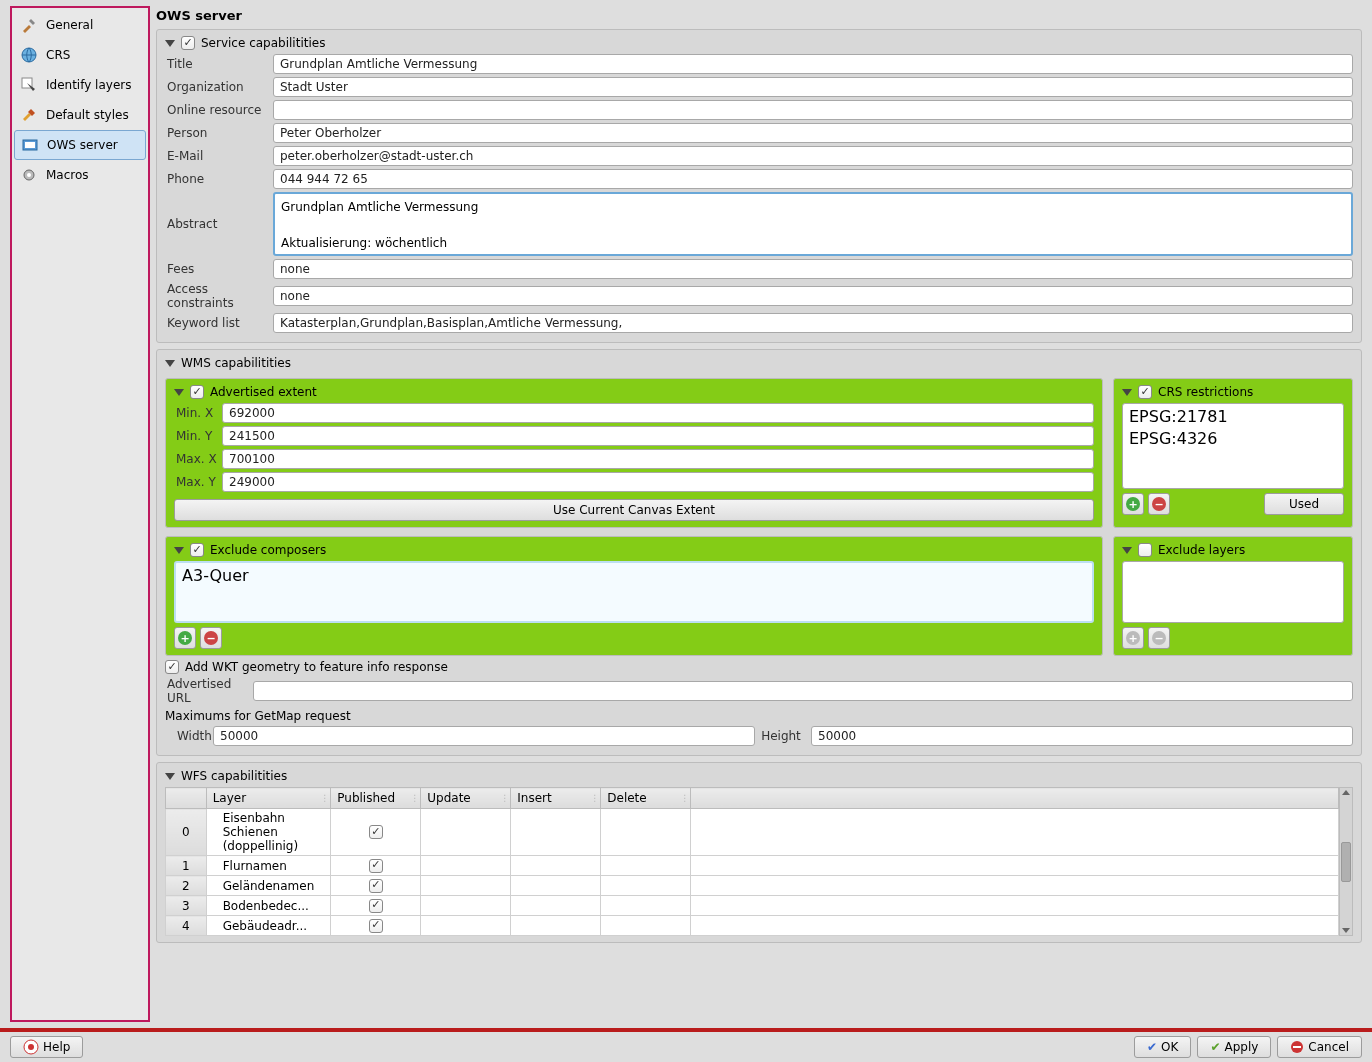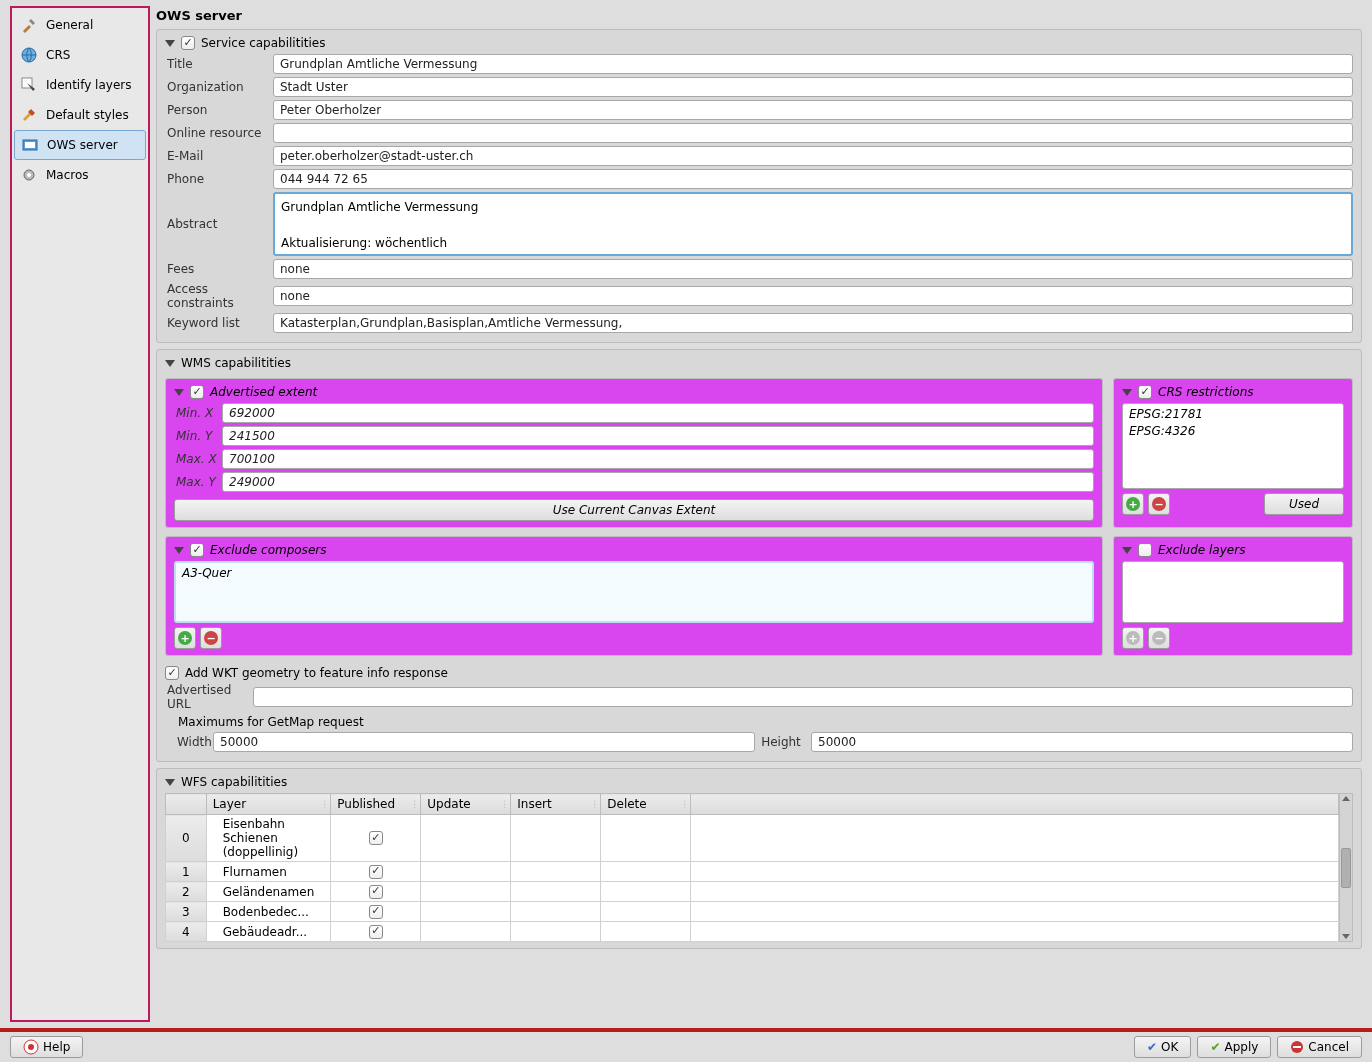--- a/index.html
+++ b/index.html
@@ -24,26 +24,26 @@
 .panel-header { display: flex; align-items: center; gap: 6px; margin-bottom: 4px; }
 .disclosure { width: 0; height: 0; border-left: 5px solid transparent; border-right: 5px solid transparent; border-top: 7px solid #444; cursor: pointer; }
 .check { width: 14px; height: 14px; border: 1px solid #888; border-radius: 3px; background: linear-gradient(#fff,#eee); display: flex; align-items: center; justify-content: center; cursor: pointer; }
 .check.checked::after { content: "✓"; font-size: 11px; color: #333; position: relative; top: -1px; }
 
 .form-row { display: flex; align-items: center; margin: 3px 0; }
 .form-row label { width: 108px; color: #333; padding-left: 2px; }
 .form-row .input, .input { flex: 1; height: 20px; background: #fff; border: 1px solid #a8a8a8; border-radius: 3px; padding: 0 6px; display: flex; align-items: center; color: #222; }
 .textarea { flex: 1; height: 64px; background: #fff; border: 2px solid #6aa8d8; border-radius: 3px; padding: 4px 6px; overflow: hidden; position: relative; font-size: 12px; line-height: 1.5; white-space: pre-wrap; }
 
-.subpanel { background: #d946ef; border: 1px solid #bcbcbc; border-radius: 3px; padding: 6px 8px; margin: 4px 0; font-style: italic; }
+.subpanel { background: #84cc16; border: 1px solid #bcbcbc; border-radius: 3px; padding: 6px 8px; margin: 4px 0; }
 .two-col { display: flex; gap: 10px; }
 .two-col > .subpanel:first-child { flex: 1; }
 .two-col > .subpanel:last-child { width: 240px; }
 
-.list-box { background: #fff; border: 1px solid #a8a8a8; border-radius: 3px; min-height: 62px; padding: 2px 6px; font-size: 12px; line-height: 1.4; }
+.list-box { background: #fff; border: 1px solid #a8a8a8; border-radius: 3px; min-height: 62px; padding: 2px 6px; font-size: 16px; line-height: 1.4; }
 .list-box.selected-box { border: 2px solid #bcdff1; background: #f4fbff; }
 
 .btn { height: 22px; padding: 0 12px; background: linear-gradient(#f4f4f4,#dedede); border: 1px solid #9c9c9c; border-radius: 3px; display: inline-flex; align-items: center; justify-content: center; cursor: pointer; gap: 4px; }
 .btn.small { padding: 0; width: 22px; }
 .btn-row { display: flex; gap: 4px; margin-top: 4px; align-items: center; }
 .btn-row .spacer { flex: 1; }
 .wide-btn { width: 100%; justify-content: center; margin-top: 4px; }
 
 .plus-circle { width: 14px; height: 14px; border-radius: 50%; background: #4a4; display: flex; align-items: center; justify-content: center; color: #fff; font-weight: bold; font-size: 11px; line-height: 1; }
 .minus-circle { width: 14px; height: 14px; border-radius: 50%; background: #c44; display: flex; align-items: center; justify-content: center; color: #fff; font-weight: bold; font-size: 11px; line-height: 1; }
@@ -137,26 +137,26 @@
         </div>
         <div class="form-row">
             <label>Title</label>
             <div class="input">Grundplan Amtliche Vermessung</div>
           </div>
         <div class="form-row">
             <label>Organization</label>
             <div class="input">Stadt Uster</div>
           </div>
         <div class="form-row">
+            <label>Online resource</label>
+            <div class="input"></div>
+          </div>
+        <div class="form-row">
             <label>Person</label>
             <div class="input">Peter Oberholzer</div>
-          </div>
-        <div class="form-row">
-            <label>Online resource</label>
-            <div class="input"></div>
           </div>
         <div class="form-row">
             <label>E-Mail</label>
             <div class="input">peter.oberholzer@stadt-uster.ch</div>
           </div>
         <div class="form-row">
             <label>Phone</label>
             <div class="input">044 944 72 65</div>
           </div>
         <div class="form-row">
@@ -261,29 +261,29 @@
               <div class="btn small">
                   <span class="plus-circle disabled">+</span>
                 </div>
               <div class="btn small">
                   <span class="minus-circle disabled">−</span>
                 </div>
             </div>
           </div>
         </div>
 
-        <div class="form-row" style="margin-top:6px">
+        <div class="form-row" style="margin-top:0">
           <div class="check checked" style="margin-right:6px"></div>
           <span>Add WKT geometry to feature info response</span>
         </div>
         <div class="form-row">
           <label style="width:88px">Advertised URL</label>
           <div class="input"></div>
         </div>
-        <div style="margin:4px 0 2px 13px">Maximums for GetMap request</div>
+        <div style="margin:4px 0 2px 0">Maximums for GetMap request</div>
         <div class="form-row">
           <label style="width:48px;padding-left:12px">Width</label>
           <div class="input" style="flex:1">50000</div>
           <label style="width:56px;text-align:center;padding-right:6px">Height</label>
           <div class="input" style="flex:1">50000</div>
         </div>
       </div>
 
       <div class="panel">
         <div class="panel-header">

